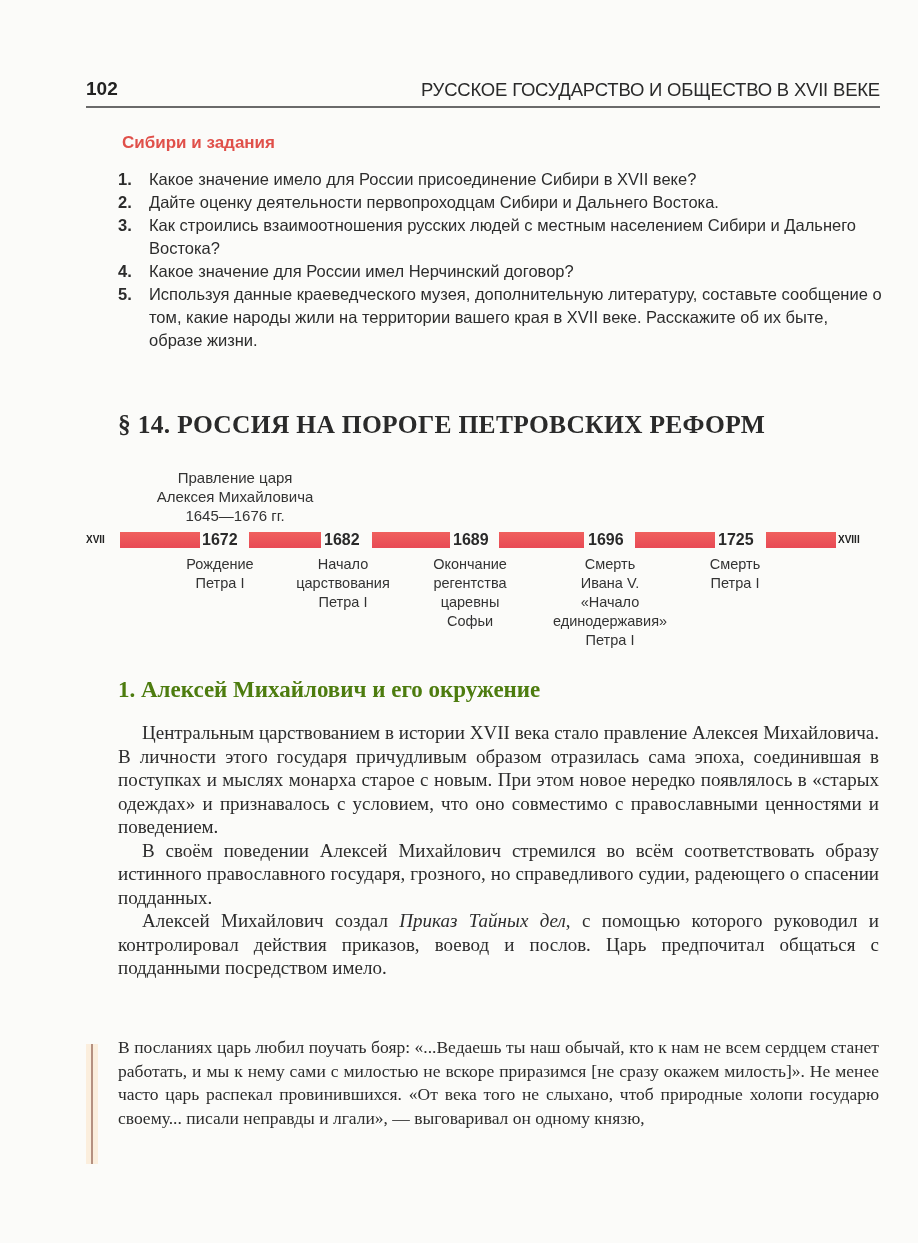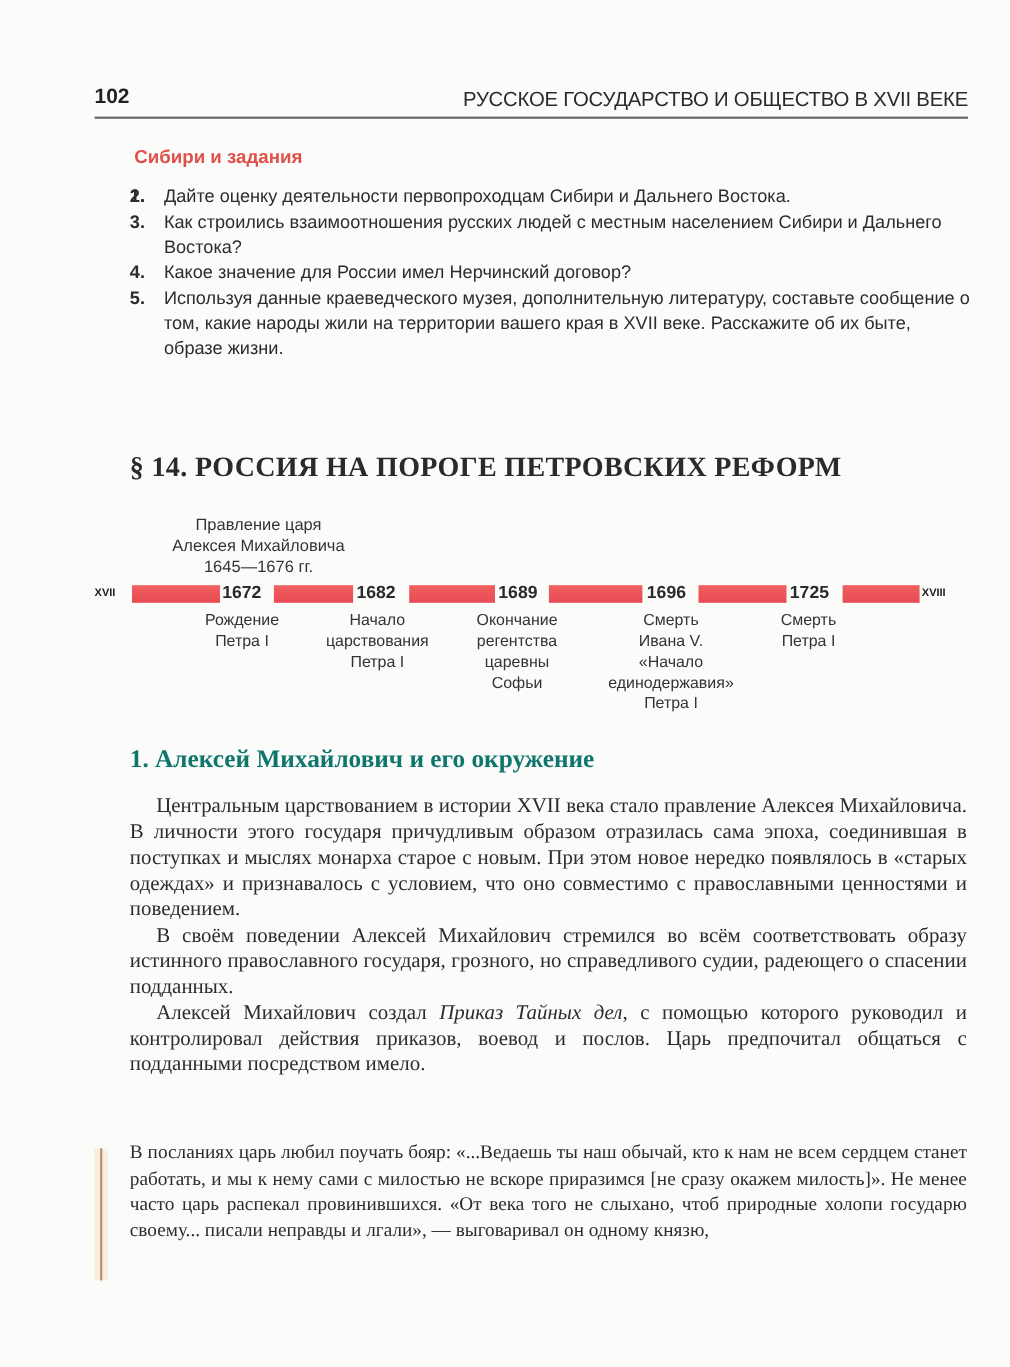--- a/index.html
+++ b/index.html
@@ -33,21 +33,21 @@
     font-size: 15px; line-height: 19px; color: #333;
   }
 
   .timeline { position: absolute; left: 86px; top: 530px; width: 794px; height: 20px; }
   .tl-cap { position: absolute; top: 0; font-size: 10px; font-weight: bold; color: #222; line-height: 20px; }
   .tl-bar { position: absolute; top: 2px; height: 16px; background: linear-gradient(#f0605e, #e84a55); }
   .tl-year { position: absolute; top: 0; font-size: 16px; font-weight: bold; color: #2a2a2a; line-height: 20px; }
 
   .tl-event { position: absolute; top: 555px; text-align: center; font-size: 14.5px; line-height: 19px; color: #333; }
 
-  .section-title { position: absolute; left: 118px; top: 677px; font-size: 23px; font-weight: bold; color: #0f766e; }
+  .section-title { position: absolute; left: 118px; top: 677px; font-size: 23px; font-weight: bold; color: #4d7c0f; }
 
   .body-text { position: absolute; left: 118px; top: 721px; width: 761px; font-size: 19px; line-height: 23.5px; color: #2c2c2c; text-align: justify; }
   .body-text p { margin: 0; text-indent: 24px; }
   .body-text p.first { text-indent: 24px; }
   .body-text em { font-style: italic; }
 
   .quote {
     position: absolute; left: 86px; top: 1036px; width: 793px; height: 158px;
   }
   .quote-bar { position: absolute; left: 0; top: 8px; width: 12px; height: 120px; background: #fbeedd; }
@@ -57,21 +57,21 @@
 </head>
 <body>
 
 <div class="header">
   <span class="page-num sans">102</span>
   <span class="running-title sans">РУССКОЕ ГОСУДАРСТВО И ОБЩЕСТВО В XVII ВЕКЕ</span>
 </div>
 
 <div class="qa-title sans">Сибири и задания</div>
 <ul class="qa-list sans">
-  <li class="qa-item"><span class="qa-num">1.</span></li>
+  <li class="qa-item"><span class="qa-num">1.</span><span>Какое значение имело для России присоединение Сибири в XVII веке?</span></li>
   <li class="qa-item"><span class="qa-num">2.</span><span>Дайте оценку деятельности первопроходцам Сибири и Дальнего Востока.</span></li>
   <li class="qa-item"><span class="qa-num">3.</span><span>Как строились взаимоотношения русских людей с местным населением Сибири и Дальнего Востока?</span></li>
   <li class="qa-item"><span class="qa-num">4.</span><span>Какое значение для России имел Нерчинский договор?</span></li>
   <li class="qa-item"><span class="qa-num">5.</span><span>Используя данные краеведческого музея, дополнительную литературу, составьте сообщение о том, какие народы жили на территории вашего края в XVII веке. Расскажите об их быте, образе жизни.</span></li>
 </ul>
 
 <div class="para-title serif">§ 14. РОССИЯ НА ПОРОГЕ ПЕТРОВСКИХ РЕФОРМ</div>
 
 <div class="reign-label sans">
   <div>Правление царя</div>

